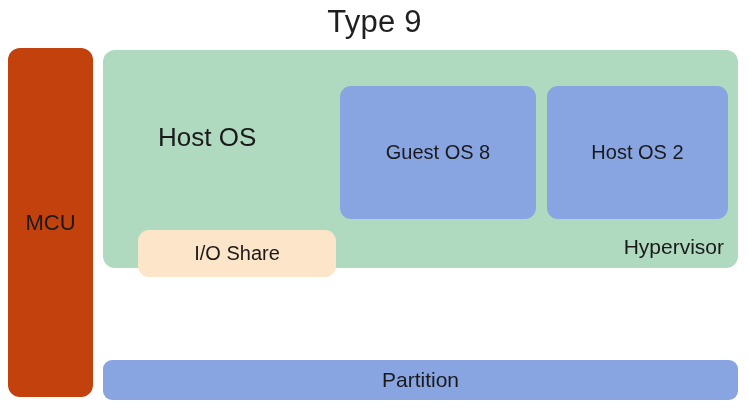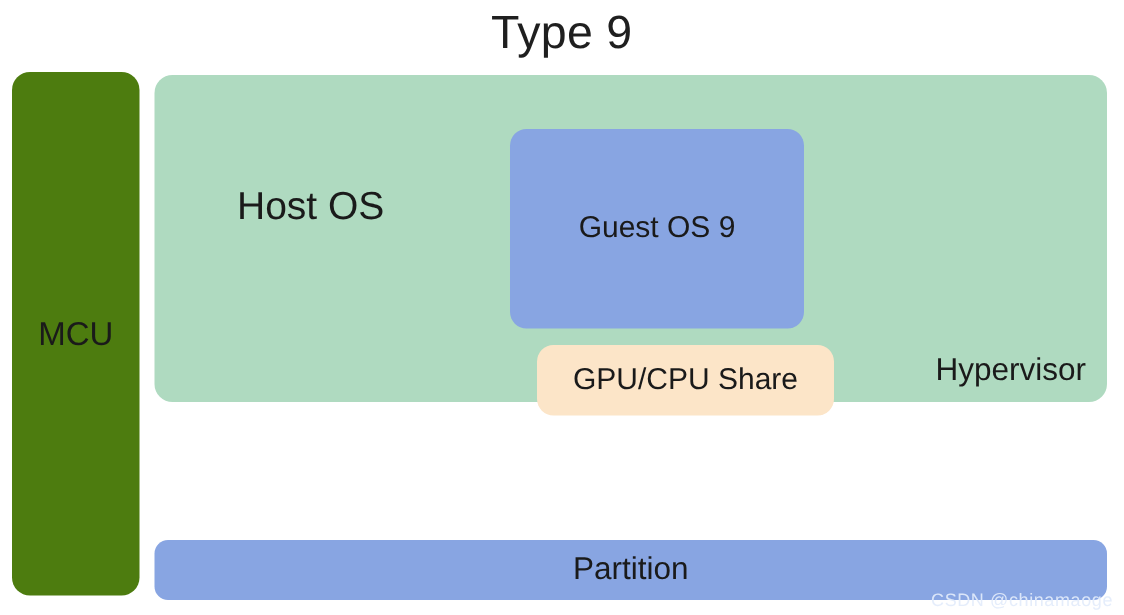--- a/index.html
+++ b/index.html
@@ -46,21 +46,21 @@
     font-weight: 400;
     border-radius: 10px;
   }
 
   
   .mcu-block {
     left: 8px;
     top: 48px;
     width: 85px;
     height: 349px;
-    background: #4d7c0f;
+    background: #c2410c;
     border-radius: 12px;
     font-size: 22px;
   }
 
   
   .hypervisor-container {
     position: absolute;
     left: 103px;
     top: 50px;
     width: 635px;
@@ -145,33 +145,35 @@
 
   <div class="block mcu-block">
     <span>MCU</span>
   </div>
 
   <div class="hypervisor-container">
 
     <div class="host-os-label">Host OS</div>
 
     <div class="block os-box os-box-0">
-      <span>Guest OS 9</span>
+      <span>Guest OS 8</span>
     </div>
 
+    <div class="block os-box os-box-1">
+      <span>Host OS 2</span>
+    </div>
 
+    <div class="block service-box service-box-0">
+      <span>I/O Share</span>
+    </div>
 
-    <div class="block service-box service-box-1">
-      <span>GPU/CPU Share</span>
-    </div>
 
 
 
     <div class="hypervisor-label">Hypervisor</div>
   </div>
 
   <div class="block hardware-bar">
     <span>Partition</span>
   </div>
 
-  <div class="watermark">CSDN @chinamaoge</div>
 
 </div>
 
 </body></html>

